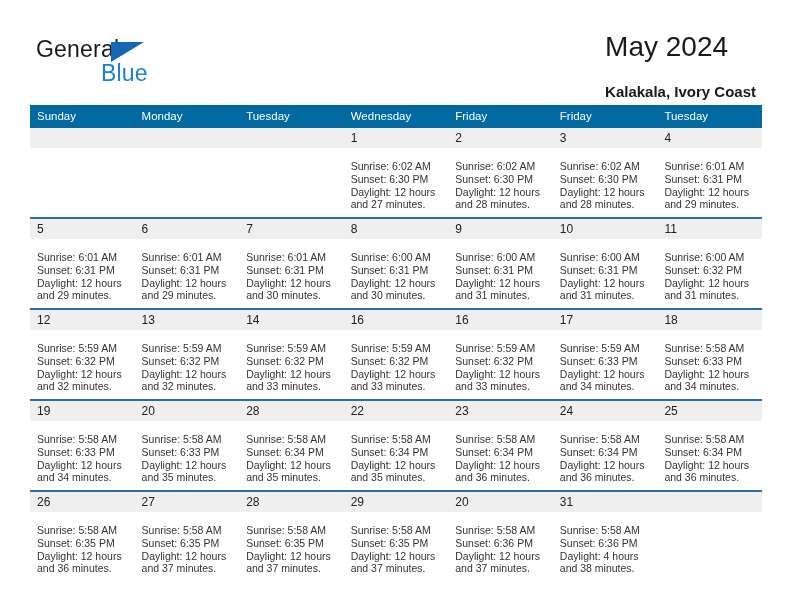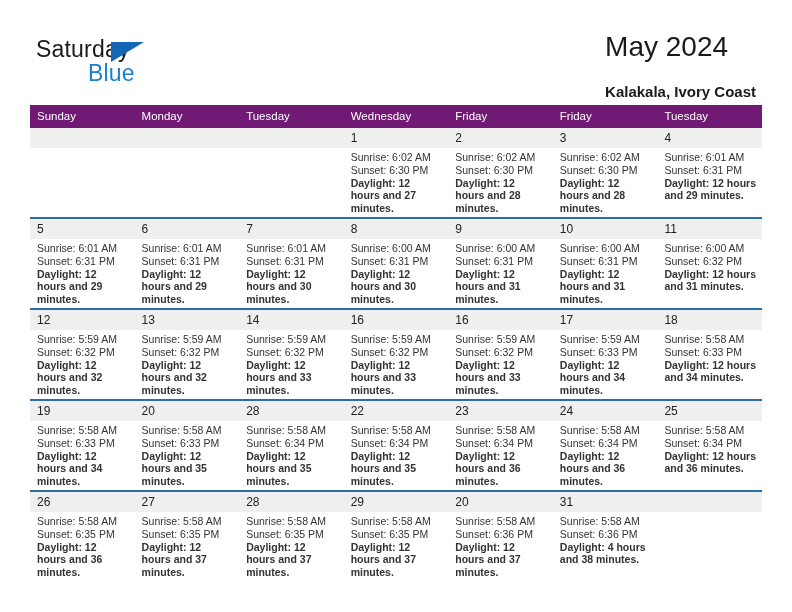--- a/index.html
+++ b/index.html
@@ -51,21 +51,21 @@
     position: absolute;
     left: 75px;
     top: 6px;
     width: 0;
     height: 0;
     border-left: 33px solid #1567b5;
     border-bottom: 20px solid transparent;
   }
   .brand-blue {
     position: absolute;
-    left: 52px;
+    left: 65px;
     top: 24px;
     font-size: 23px;
     letter-spacing: 0.2px;
     color: #1d7fd0;
     font-family: "Liberation Sans", sans-serif;
   }
 
   .title-block {
     position: absolute;
     right: 36px;
@@ -93,21 +93,21 @@
     position: absolute;
     left: 30px;
     top: 105px;
     width: 732px;
     border-collapse: collapse;
     table-layout: fixed;
   }
   .calendar col { width: 104.57px; }
 
   .dow-row th {
-    background: #701a75;
+    background: #0369a1;
     color: #ffffff;
     font-size: 11.5px;
     font-weight: normal;
     text-align: left;
     padding: 5px 0 6px 7px;
     height: 11px;
     border: none;
     white-space: nowrap;
   }
 
@@ -134,37 +134,37 @@
     padding: 3px 0 3px 7px;
     height: 14px;
     line-height: 14px;
     box-sizing: content-box;
   }
   .cell-empty .daynum {
     background: #efefef;
     color: transparent;
   }
   .info {
-    padding: 3px 6px 0 7px;
+    padding: 12px 6px 0 7px;
     font-size: 10.5px;
     line-height: 12.8px;
     color: #333333;
   }
   .info div { white-space: nowrap; }
-  .info .wrap { white-space: normal; font-weight: bold; }
+  .info .wrap { white-space: normal; }
 </style>
 </head>
 <body>
 
 <div class="page">
 
   <div class="top-bar">
 
     <div class="brand">
-      <span class="brand-general">Saturday</span>
+      <span class="brand-general">General</span>
       <span class="brand-triangle"></span>
       <span class="brand-blue">Blue</span>
     </div>
 
     <div class="title-block">
       <div class="cal-title">May 2024</div>
       <div class="cal-subtitle">Kalakala, Ivory Coast</div>
     </div>
 
   </div>

